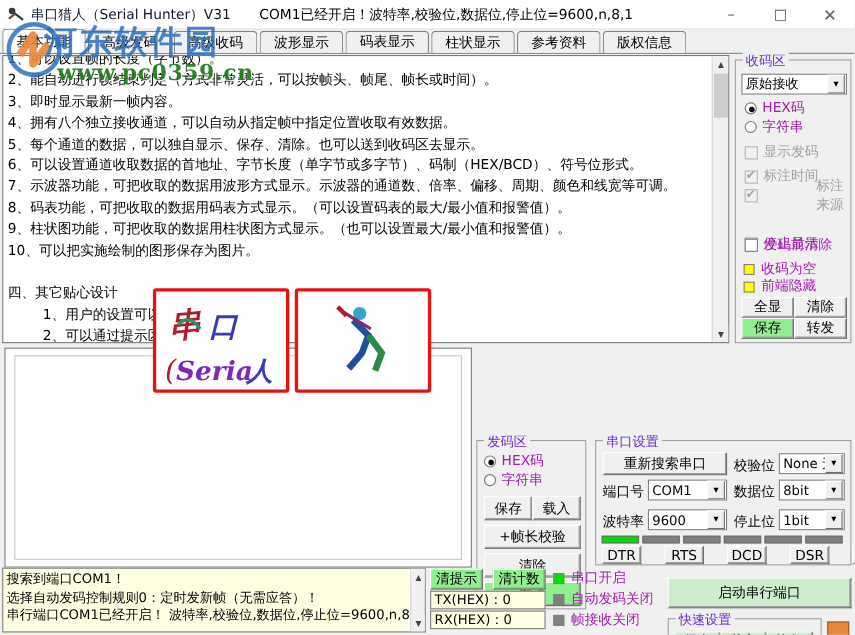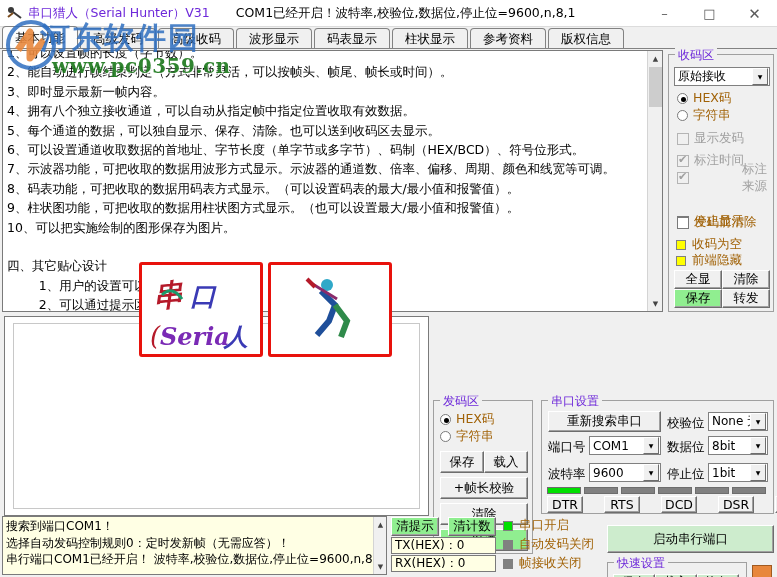--- a/index.html
+++ b/index.html
@@ -9,21 +9,21 @@
     font-family:"DejaVu Sans","Liberation Sans",sans-serif;
     font-size:12px; background:#f0f0f0; position:relative;
   }
 
   
   #titlebar {
     height:27px; background:#ffffff; border-bottom:1px solid #dcdcdc;
     display:flex; align-items:center; position:relative;
   }
   #app-icon { width:18px; height:18px; margin-left:6px; margin-right:4px; position:relative; flex:0 0 auto; }
-  #title-text { font-size:12.5px; color:#6d28d9; white-space:nowrap; }
+  #title-text { font-size:12.5px; color:#0f172a; white-space:nowrap; }
   #title-status { font-size:12.5px; color:#000; white-space:nowrap; margin-left:26px; }
   .wbtn {
     width:45px; height:27px; display:flex; align-items:center; justify-content:center;
     font-size:13px; color:#5a5a5a; flex:0 0 auto;
   }
   #winbtns { position:absolute; right:0; top:0; display:flex; }
 
   
   #tabstrip {
     height:22px; background:#f0f0f0; position:relative;
@@ -109,21 +109,21 @@
     border:1px solid #808080; background:#ffffff; height:19px;
     display:flex; align-items:center; font-size:12px; color:#000;
     padding-left:3px; position:relative;
   }
   .combo .cv { flex:1; white-space:nowrap; overflow:hidden; }
   .combo .arrow {
     width:16px; height:17px; margin:0 1px 0 0; background:#f0f0f0;
     border:1px solid #fff; border-right-color:#6d6d6d; border-bottom-color:#6d6d6d;
     display:flex; align-items:center; justify-content:center; font-size:6px; color:#000;
   }
-  .radio-row, .check-row { display:flex; align-items:center; height:17px; font-size:12.5px; color:#a16207; }
+  .radio-row, .check-row { display:flex; align-items:center; height:17px; font-size:12.5px; color:#a21caf; }
   .rd { width:11px; height:11px; border-radius:50%; border:1px solid #7a7a7a; background:#fff; margin-right:5px; position:relative; flex:0 0 auto;}
   .rd.on::after { content:""; position:absolute; left:2.5px; top:2.5px; width:5px; height:5px; border-radius:50%; background:#000; }
   .ck { width:12px; height:12px; border:1px solid #7a7a7a; background:#fff; margin-right:5px; position:relative; flex:0 0 auto; }
   .ck.on::after { content:"\2714"; position:absolute; left:0px; top:-3px; font-size:11px; color:#000; }
   .dim { color:#a0a0a0; }
   .dim .ck { border-color:#b4b4b4; background:#f0f0f0; }
   .dim .ck.on::after { color:#a0a0a0; }
   .led-sq { width:10px; height:10px; border:1px solid #808080; margin-right:6px; flex:0 0 auto; }
   .btn {
     border:1px solid #fff; border-right-color:#6d6d6d; border-bottom-color:#6d6d6d;
@@ -192,21 +192,21 @@
     <div class="wbtn">□</div>
     <div class="wbtn" style="font-size:15px;">✕</div>
   </div>
 </div>
 
 <div id="tabstrip">
   <div class="tab active" style="min-width:60px;">基本功能</div>
   <div class="tab" style="min-width:60px;">高级发码</div>
   <div class="tab" style="min-width:74px;">高级收码</div>
   <div class="tab" style="min-width:74px;">波形显示</div>
-  <div class="tab" style="min-width:74px;">码表显示</div>
+  <div class="tab" style="min-width:74px;font-family:Liberation Serif, serif;">码表显示</div>
   <div class="tab" style="min-width:74px;">柱状显示</div>
   <div class="tab" style="min-width:74px;">参考资料</div>
   <div class="tab" style="min-width:74px;">版权信息</div>
 </div>
 
 <div id="wm-logo">
   <svg width="232" height="54" viewBox="0 0 232 54">
     <circle cx="27" cy="27" r="23" fill="none" stroke="#2f6fc0" stroke-width="4" opacity="0.85"></circle>
     <path d="M14 32 L26 14 L26 40 L40 22" fill="none" stroke="#e8873c" stroke-width="7" opacity="0.9" stroke-linejoin="round"></path>
   </svg>

